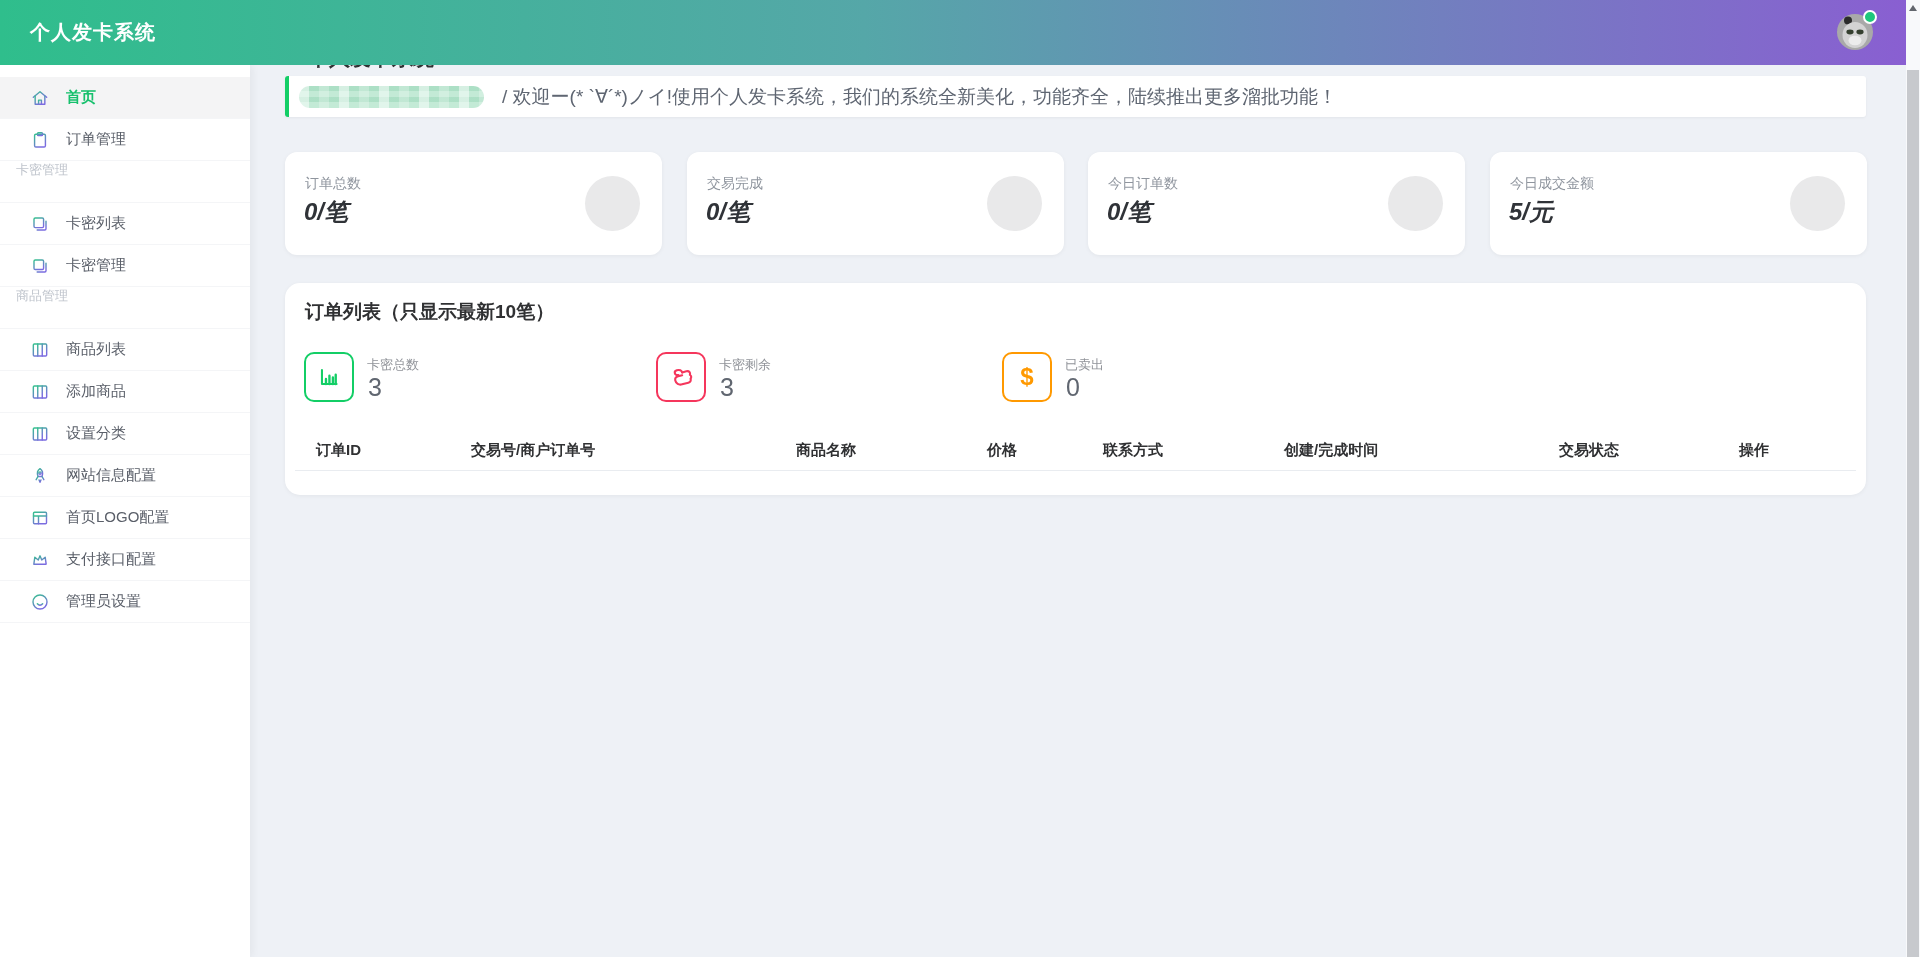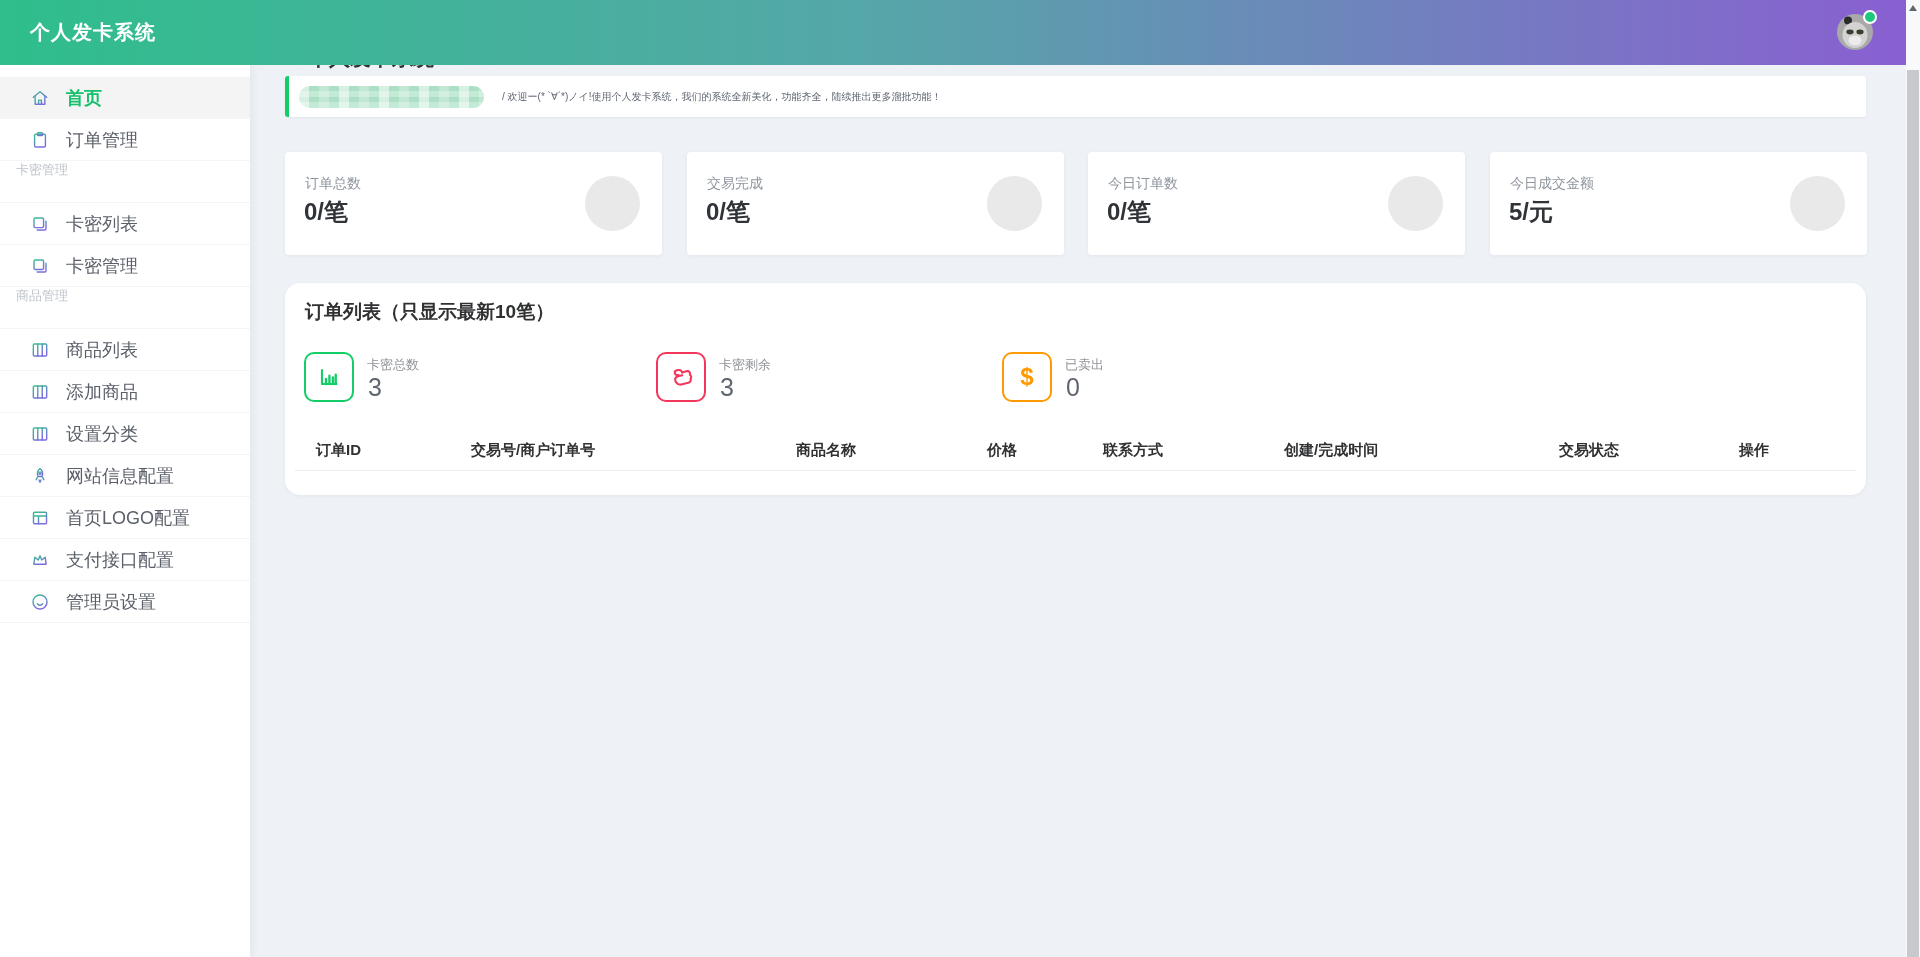--- a/index.html
+++ b/index.html
@@ -23,45 +23,45 @@
     border-left:4px solid transparent; border-right:4px solid transparent; border-bottom:6px solid #62666d; }
   .vs-thumb { position:absolute; top:70px; left:1px; width:12px; height:887px; background:#c7c9cd; }
 
   
   .sidebar { position:absolute; top:65px; left:0; width:250px; height:892px; background:#fff;
     box-shadow:2px 0 8px rgba(29,35,41,.06); z-index:3; padding-top:12px; }
   .nav-item { height:42px; display:flex; align-items:center; padding-left:30px;
     border-bottom:1px solid #f4f5f7; cursor:pointer; }
   .nav-item .nav-icon { width:20px; height:20px; margin-right:16px; flex:0 0 20px; }
   .nav-icon svg { display:block; width:20px; height:20px; }
-  .nav-label { font-size:18px; color:#5a5f69; }
+  .nav-label { font-size:15px; color:#5a5f69; }
   .nav-item.active { background:#f4f4f5; }
   .nav-item.active .nav-label { color:#17c06d; font-weight:bold; }
   .nav-section { height:42px; display:flex; align-items:flex-start; padding-left:16px;
     font-size:13px; color:#bfc4cc; border-bottom:1px solid #f4f5f7; }
 
   
   .page-heading { position:absolute; left:308px; top:44px; font-size:21px; font-weight:bold;
     color:#303133; z-index:1; }
 
   .banner { position:absolute; left:285px; top:76px; width:1581px; height:41px; background:#fff;
     border-left:4px solid #13ce66; border-radius:3px; box-shadow:0 1px 3px rgba(0,0,0,.05);
     display:flex; align-items:center; z-index:2; }
   .mosaic { width:185px; height:22px; margin-left:10px; border-radius:11px;
     background-image:
       linear-gradient(90deg, rgba(255,255,255,.5) 0 10px, transparent 10px 20px, rgba(255,255,255,.25) 20px 30px, transparent 30px 40px),
       linear-gradient(rgba(130,205,168,.35) 50%, transparent 50%),
       linear-gradient(#c3ead6,#c3ead6);
     background-size:40px 100%, 100% 11px, 100% 100%; }
-  .welcome { margin-left:18px; font-size:10px; color:#5f6672; }
+  .welcome { margin-left:18px; font-size:19px; color:#5f6672; }
 
   .stat-card { position:absolute; top:152px; width:377px; height:103px; background:#fff;
-    border-radius:4px; box-shadow:0 1px 4px rgba(0,0,0,.05); z-index:2; }
+    border-radius:12px; box-shadow:0 1px 4px rgba(0,0,0,.05); z-index:2; }
   .sc-label { position:absolute; left:20px; top:23px; font-size:14px; color:#8f959e; }
-  .sc-value { position:absolute; left:19px; top:44px; font-size:24px; font-weight:bold; color:#303338; }
+  .sc-value { position:absolute; left:19px; top:44px; font-size:24px; font-weight:bold; color:#303338;font-style:italic; }
   .sc-circle { position:absolute; right:22px; top:24px; width:55px; height:55px; border-radius:50%; background:#e9e9ea; }
 
   .panel { position:absolute; left:285px; top:283px; width:1581px; height:212px; background:#fff;
     border-radius:15px; box-shadow:0 1px 4px rgba(0,0,0,.05); z-index:2; }
   .panel-title { position:absolute; left:20px; top:16px; font-size:19px; font-weight:bold; color:#303133; }
 
   .ms { position:absolute; top:69px; height:52px; }
   .ms-box { position:absolute; left:0; top:0; width:50px; height:50px; border-radius:10px; border:2px solid;
     display:flex; align-items:center; justify-content:center; background:#fff; }
   .ms-box.green { border-color:#13ce66; }

